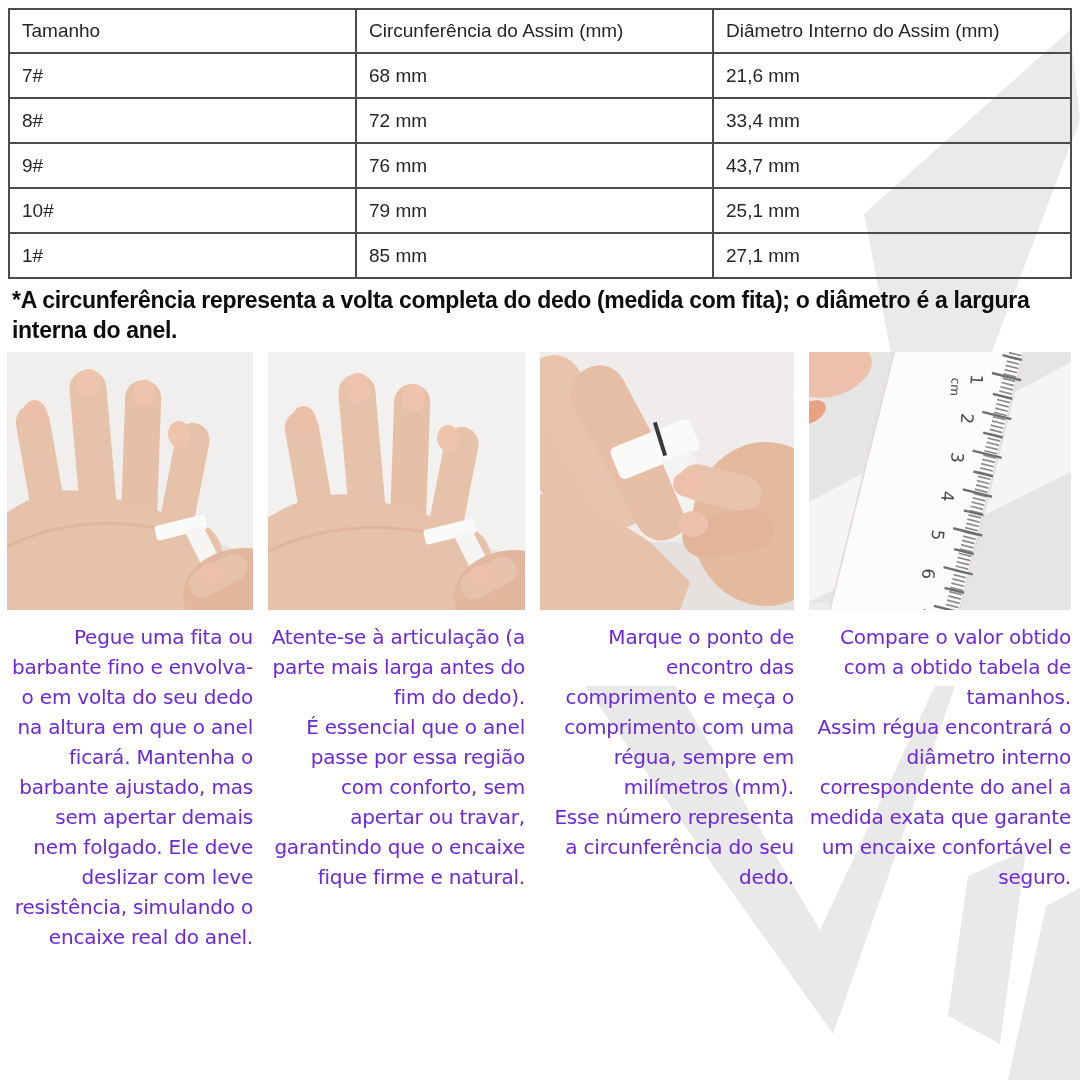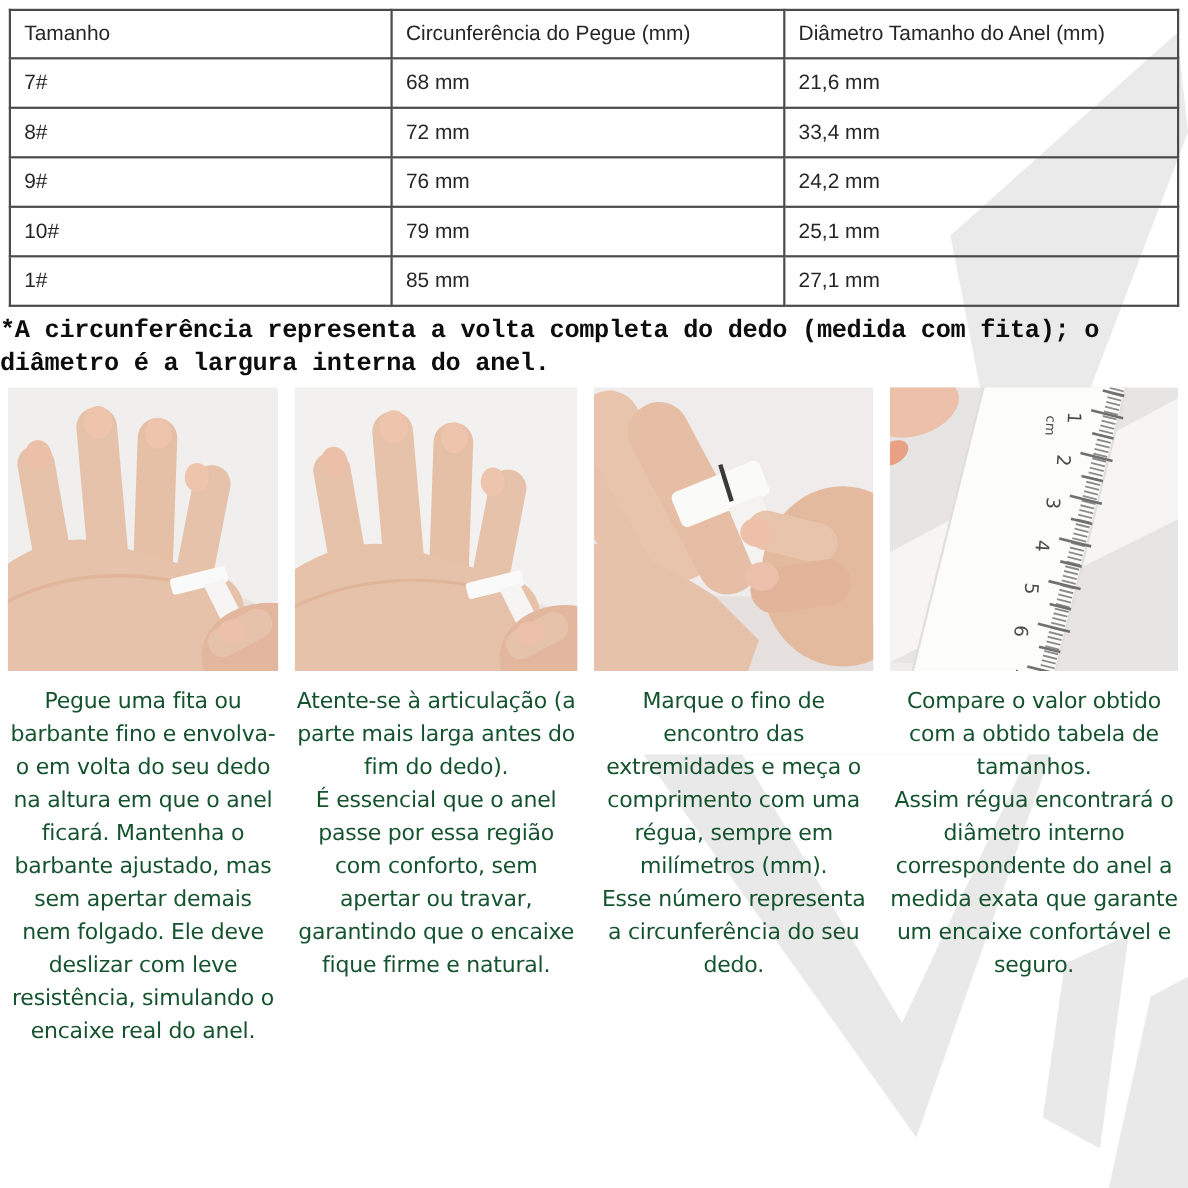--- a/index.html
+++ b/index.html
@@ -9,30 +9,30 @@
   .content{position:relative;z-index:1;}
 
   
   table.size-table{border-collapse:collapse;width:1062px;margin:8px 0 0 8px;background:transparent;
         font-size:19px;color:#262626;table-layout:fixed;}
   table.size-table th, table.size-table td{border:2px solid #4b4b4b;font-weight:400;text-align:left;
         padding:0 0 0 12px;height:43px;background:transparent;}
   table.size-table th{height:42px;}
 
   
-  .note{margin:6px 14px 0 0;font-size:23px;font-weight:700;color:#0d0d0d;
-        letter-spacing:-0.3px;line-height:30px;font-family:Liberation Mono, monospace;}
+  .note{margin:6px 14px 0 12px;font-size:23px;font-weight:700;color:#0d0d0d;
+        letter-spacing:-0.3px;line-height:30px;}
 
   
   .steps-grid{display:grid;grid-template-columns:246px 257px 254px 262px;
         column-gap:15px;row-gap:12px;padding:0 7px;margin-top:7px;}
   .photo{margin:0;width:100%;height:258px;overflow:hidden;}
   .photo svg{display:block;width:100%;height:100%;}
   .step-text{font-family:"DejaVu Sans","Liberation Sans",sans-serif;
-        font-size:20px;line-height:30px;letter-spacing:-0.2px;text-align:center;color:#14532d;}
+        font-size:20px;line-height:30px;letter-spacing:-0.2px;text-align:right;color:#6d28d9;}
   .step-text p{margin:0;}
 </style>
 </head>
 <body>
 
 <div class="page">
 
   <svg class="watermark" viewBox="0 0 1080 1080" aria-hidden="true">
     <polygon points="864,214 1070,30 1080,120 962,430 906,430" fill="#eaeaea"></polygon>
     <polygon points="585,686 955,686 833,1034" fill="#e9e9e9"></polygon>
@@ -45,39 +45,39 @@
 
     <table class="size-table">
       <colgroup>
         <col style="width:347px">
           <col style="width:357px">
           <col style="width:358px">
       </colgroup>
       <thead>
         <tr>
           <th>Tamanho</th>
-          <th>Circunferência do Pegue (mm)</th>
-          <th>Diâmetro Tamanho do Anel (mm)</th>
+          <th>Circunferência do Assim (mm)</th>
+          <th>Diâmetro Interno do Assim (mm)</th>
         </tr>
       </thead>
       <tbody>
         <tr>
           <td>7#</td>
           <td>68 mm</td>
           <td>21,6 mm</td>
         </tr>
         <tr>
           <td>8#</td>
           <td>72 mm</td>
           <td>33,4 mm</td>
         </tr>
         <tr>
           <td>9#</td>
           <td>76 mm</td>
-          <td>24,2 mm</td>
+          <td>43,7 mm</td>
         </tr>
         <tr>
           <td>10#</td>
           <td>79 mm</td>
           <td>25,1 mm</td>
         </tr>
         <tr>
           <td>1#</td>
           <td>85 mm</td>
           <td>27,1 mm</td>
@@ -215,21 +215,21 @@
       </figure>
 
       <div class="step-text">
         <p>Pegue uma fita ou barbante fino e envolva-o em volta do seu dedo na altura em que o anel ficará. Mantenha o barbante ajustado, mas sem apertar demais nem folgado. Ele deve deslizar com leve resistência, simulando o encaixe real do anel.</p>
       </div>
       <div class="step-text">
         <p>Atente-se à articulação (a parte mais larga antes do fim do dedo).</p>
         <p>É essencial que o anel passe por essa região com conforto, sem apertar ou travar, garantindo que o encaixe fique firme e natural.</p>
       </div>
       <div class="step-text">
-        <p>Marque o fino de encontro das extremidades e meça o comprimento com uma régua, sempre em milímetros (mm).</p>
+        <p>Marque o ponto de encontro das comprimento e meça o comprimento com uma régua, sempre em milímetros (mm).</p>
         <p>Esse número representa a circunferência do seu dedo.</p>
       </div>
       <div class="step-text">
         <p>Compare o valor obtido com a obtido tabela de tamanhos.</p>
         <p>Assim régua encontrará o diâmetro interno correspondente do anel a medida exata que garante um encaixe confortável e seguro.</p>
       </div>
 
     </div>
   </div>
 </div>

